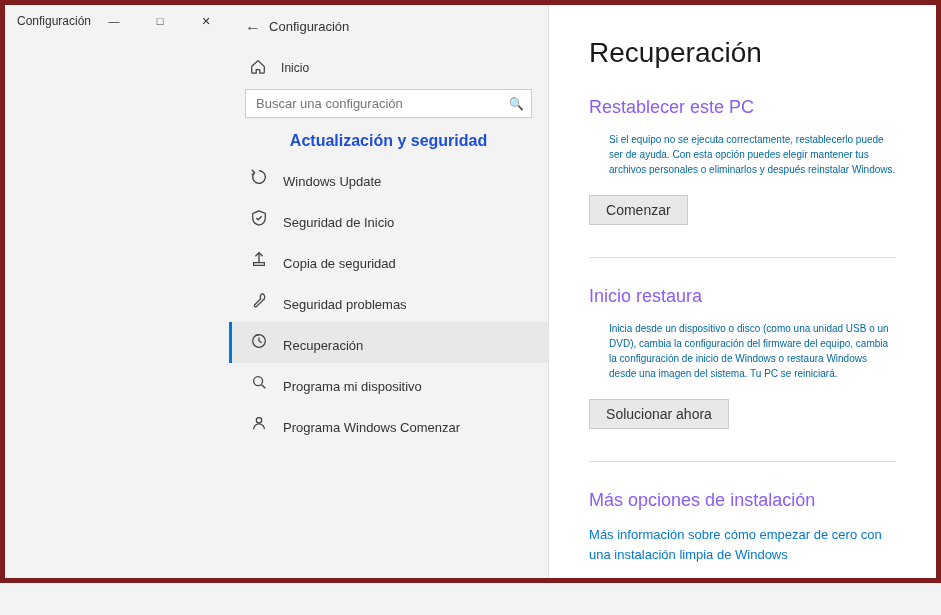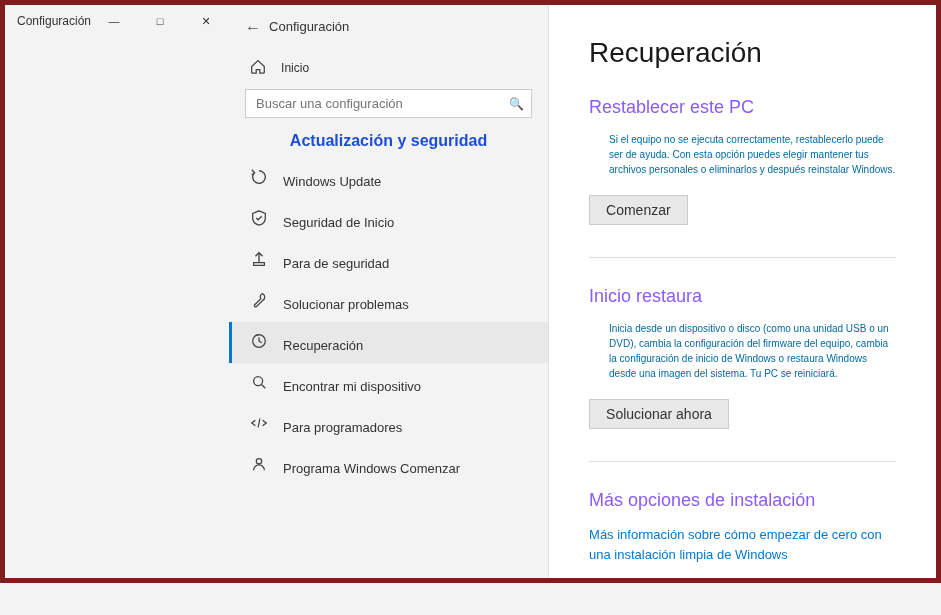--- a/index.html
+++ b/index.html
@@ -259,30 +259,30 @@
       </div>
 
       <div class="nav-item">
         <span class="nav-icon">
           <svg class="icon-svg" viewBox="0 0 20 20">
             <line x1="10" y1="3" x2="10" y2="14" stroke="#444" stroke-width="1.5"></line>
             <polyline points="6,7 10,3 14,7" stroke="#444" stroke-width="1.5" fill="none"></polyline>
             <path d="M4 14h12v3H4z" stroke="#444" stroke-width="1.3" fill="none"></path>
           </svg>
         </span>
-        <span>Para de seguridad</span>
+        <span>Copia de seguridad</span>
       </div>
 
       <div class="nav-item">
         <span class="nav-icon">
           <svg class="icon-svg" viewBox="0 0 20 20">
             <path d="M13.5 3a4 4 0 01.5 7.5l-7 7a1.5 1.5 0 01-2-2l7-7A4 4 0 0113.5 3z" stroke="#444" stroke-width="1.4" fill="none"></path>
           </svg>
         </span>
-        <span>Solucionar problemas</span>
+        <span>Seguridad problemas</span>
       </div>
 
       <div class="nav-item active">
         <span class="nav-icon">
           <svg class="icon-svg" viewBox="0 0 20 20">
             <circle cx="10" cy="10" r="7" stroke="#444" stroke-width="1.4" fill="none"></circle>
             <path d="M10 6v4l3 2" stroke="#444" stroke-width="1.4" fill="none"></path>
             <path d="M6 3.5A7 7 0 0010 3" stroke="#444" stroke-width="1.2" fill="none"></path>
           </svg>
         </span>
@@ -290,33 +290,23 @@
       </div>
 
 
       <div class="nav-item">
         <span class="nav-icon">
           <svg class="icon-svg" viewBox="0 0 20 20">
             <circle cx="9" cy="9" r="5" stroke="#444" stroke-width="1.4" fill="none"></circle>
             <line x1="13" y1="13" x2="17" y2="17" stroke="#444" stroke-width="1.5"></line>
           </svg>
         </span>
-        <span>Encontrar mi dispositivo</span>
-      </div>
-
-      <div class="nav-item">
-        <span class="nav-icon">
-          <svg class="icon-svg" viewBox="0 0 20 20">
-            <polyline points="6,7 2,10 6,13" stroke="#444" stroke-width="1.5" fill="none"></polyline>
-            <polyline points="14,7 18,10 14,13" stroke="#444" stroke-width="1.5" fill="none"></polyline>
-            <line x1="11" y1="5" x2="9" y2="15" stroke="#444" stroke-width="1.4"></line>
-          </svg>
-        </span>
-        <span>Para programadores</span>
-      </div>
+        <span>Programa mi dispositivo</span>
+      </div>
+
 
       <div class="nav-item">
         <span class="nav-icon">
           <svg class="icon-svg" viewBox="0 0 20 20">
             <circle cx="10" cy="7" r="3" stroke="#444" stroke-width="1.4" fill="none"></circle>
             <path d="M4 17c0-3.3 2.7-6 6-6s6 2.7 6 6" stroke="#444" stroke-width="1.4" fill="none"></path>
           </svg>
         </span>
         <span>Programa Windows Comenzar</span>
       </div>

